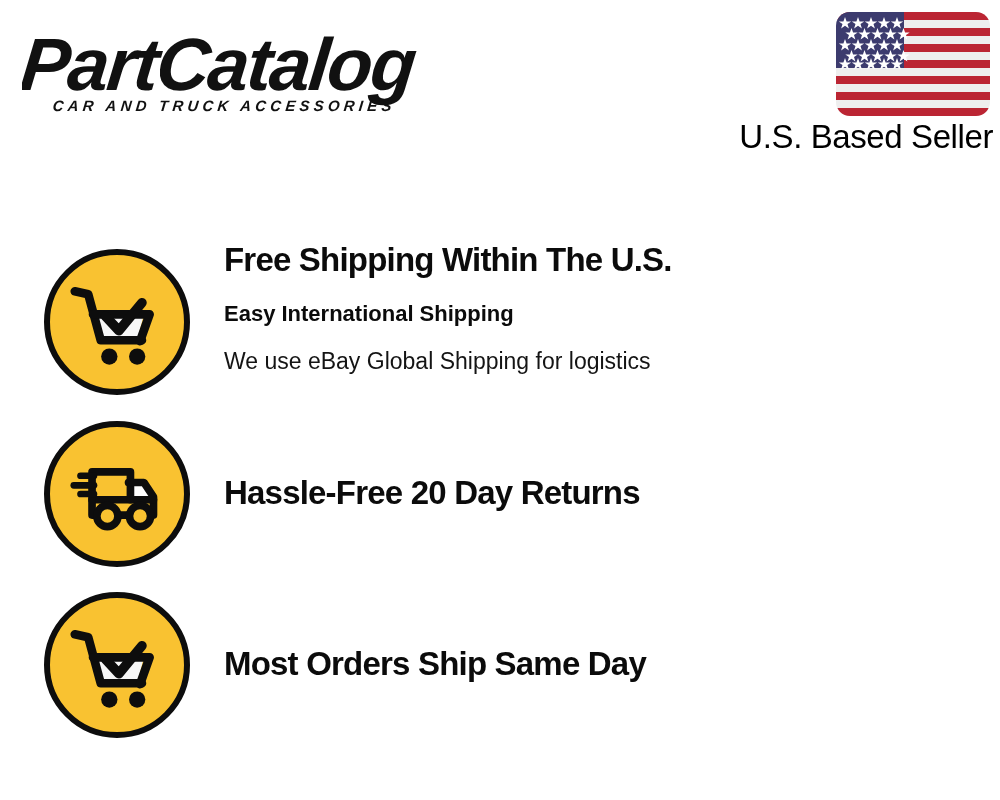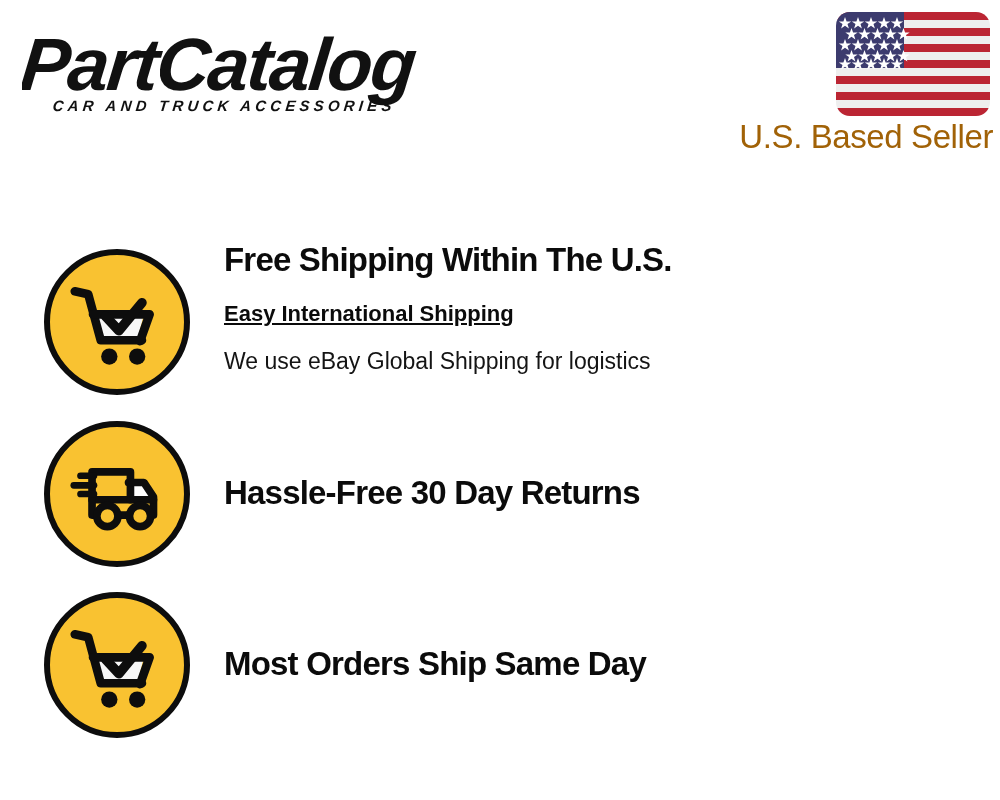--- a/index.html
+++ b/index.html
@@ -42,21 +42,21 @@
 
   .seller-note {
     position: absolute;
     left: 723px;
     top: 117px;
     width: 270px;
     text-align: right;
     font-size: 33px;
     font-weight: 400;
     letter-spacing: -0.4px;
-    color: #a16207;
+    color: #000000;
     white-space: nowrap;
     line-height: 40px;
   }
 
   
   .feature {
     position: absolute;
     left: 0;
     width: 1000px;
   }
@@ -101,21 +101,21 @@
     color: #0b0b0b;
     line-height: 30px;
     white-space: nowrap;
   }
 
   
   #feature-row-0 { top: 249px; }
   #feature-row-0 .feature-icon { top: 0px; }
   #feature-row-0 .feature-text { top: -12px; }
   #feature-row-0 .f-sub:nth-of-type(1) { margin-top: 7px; }
-  #feature-row-0 .f-sub-bold { margin-top: 16px; text-decoration: underline; }
+  #feature-row-0 .f-sub-bold { margin-top: 16px; }
   #feature-row-0 .f-sub:nth-of-type(2) { margin-top: 3px; }
 
   #feature-row-1 { top: 421px; }
   #feature-row-1 .feature-icon { top: 0px; }
   #feature-row-1 .feature-text { top: 49px; }
 
   #feature-row-2 { top: 592px; }
   #feature-row-2 .feature-icon { top: 0px; }
   #feature-row-2 .feature-text { top: 49px; }
 </style>
@@ -214,21 +214,21 @@
         <path d="M62 38 L78 38 L88 53 L88 72 L24 72 L24 56" fill="none" stroke="#0d0d0d" stroke-width="8" stroke-linecap="round" stroke-linejoin="round"></path>
         <line x1="64" y1="56" x2="88" y2="56" stroke="#0d0d0d" stroke-width="8" stroke-linecap="round"></line>
         <circle cx="40" cy="73" r="11" fill="#f9c231" stroke="#0d0d0d" stroke-width="8"></circle>
         <circle cx="74" cy="73" r="11" fill="#f9c231" stroke="#0d0d0d" stroke-width="8"></circle>
         <line x1="12" y1="31" x2="26" y2="31" stroke="#0d0d0d" stroke-width="7" stroke-linecap="round"></line>
         <line x1="5" y1="41" x2="26" y2="41" stroke="#0d0d0d" stroke-width="7" stroke-linecap="round"></line>
         <line x1="12" y1="50" x2="26" y2="50" stroke="#0d0d0d" stroke-width="7" stroke-linecap="round"></line>
       </svg>
     </div>
     <div class="feature-text">
-      <div class="f-head">Hassle-Free 30 Day Returns</div>
+      <div class="f-head">Hassle-Free 20 Day Returns</div>
     </div>
   </div>
 
   <div class="feature" id="feature-row-2">
     <div class="feature-icon">
       <svg viewBox="0 0 100 100" xmlns="http://www.w3.org/2000/svg" aria-hidden="true">
         <polygon points="27,38 79,38 71,69 33,69" fill="#f7f7f7"></polygon>
         <path d="M6 18 L20 21 L33 69 L76 69" fill="none" stroke="#0d0d0d" stroke-width="9" stroke-linecap="round" stroke-linejoin="round"></path>
         <path d="M25 42 L84 42 L74 70" fill="none" stroke="#0d0d0d" stroke-width="9" stroke-linecap="round" stroke-linejoin="round"></path>
         <path d="M38 44 L52 59 L76 30" fill="none" stroke="#0d0d0d" stroke-width="10" stroke-linecap="round" stroke-linejoin="round"></path>

